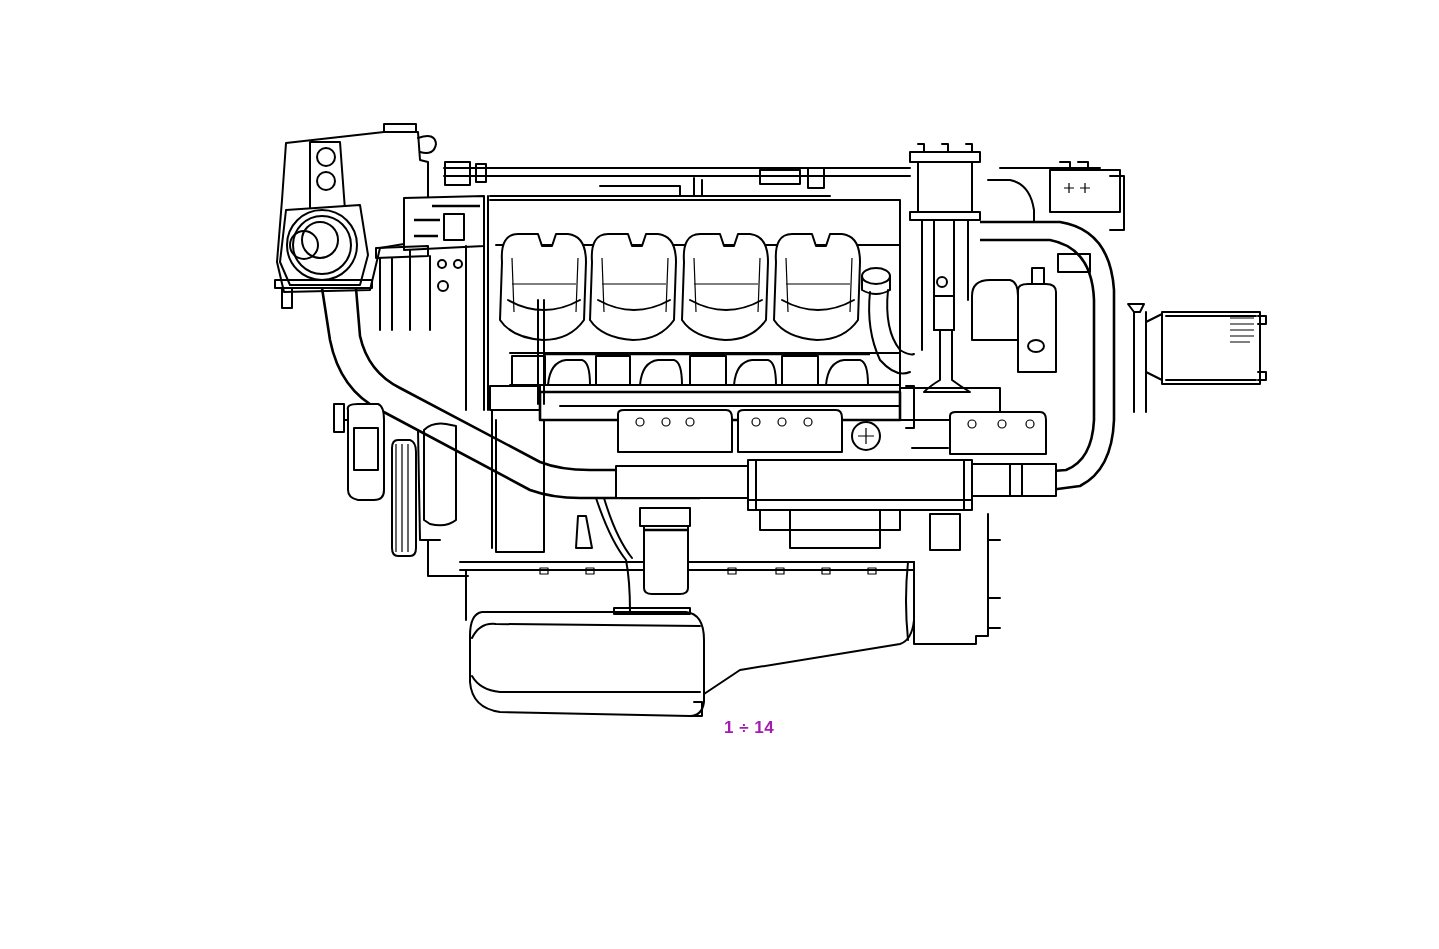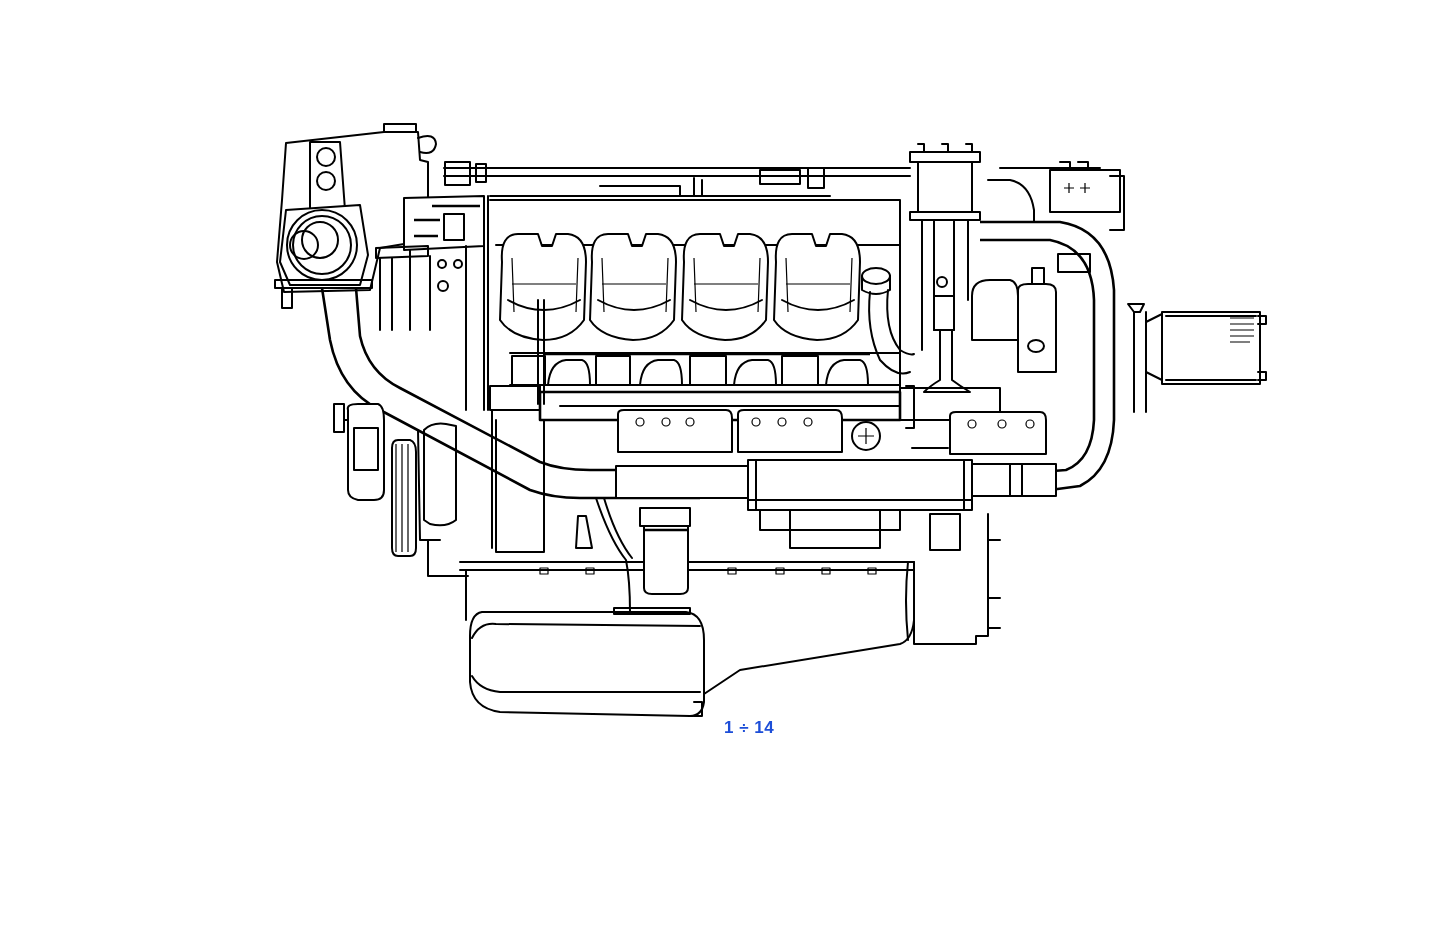--- a/index.html
+++ b/index.html
@@ -6,21 +6,21 @@
   body { width: 1439px; height: 949px; position: relative; overflow: hidden; font-family: "Liberation Sans", sans-serif; }
   .canvas { position: absolute; left: 0; top: 0; width: 1439px; height: 949px; }
   .drawing { position: absolute; left: 0; top: 0; width: 1439px; height: 949px; }
   .drawing * { vector-effect: non-scaling-stroke; }
   .ln { fill: none; stroke: #000; stroke-width: 2; stroke-linejoin: round; stroke-linecap: round; }
   .ln-thin { fill: none; stroke: #000; stroke-width: 1.2; stroke-linejoin: round; }
   .ln-thick { fill: none; stroke: #000; stroke-width: 2.6; stroke-linejoin: round; }
   .wfill { fill: #fff; stroke: #000; stroke-width: 2; stroke-linejoin: round; }
   .label {
     position: absolute; left: 724px; top: 718px;
-    font-size: 17px; font-weight: bold; color: #1d4ed8; letter-spacing: 0.5px;
+    font-size: 17px; font-weight: bold; color: #a21caf; letter-spacing: 0.5px;
   }
 </style>
 </head>
 <body>
 
 <div class="canvas">
   <svg class="drawing" viewBox="0 0 1439 949" xmlns="http://www.w3.org/2000/svg">
 
     <g>
       <path class="wfill" d="M286 143 L384 132 L418 132 L420 160 L428 162 L428 240 L380 248 L370 290 L284 292 L277 262 L282 200 Z"></path>

